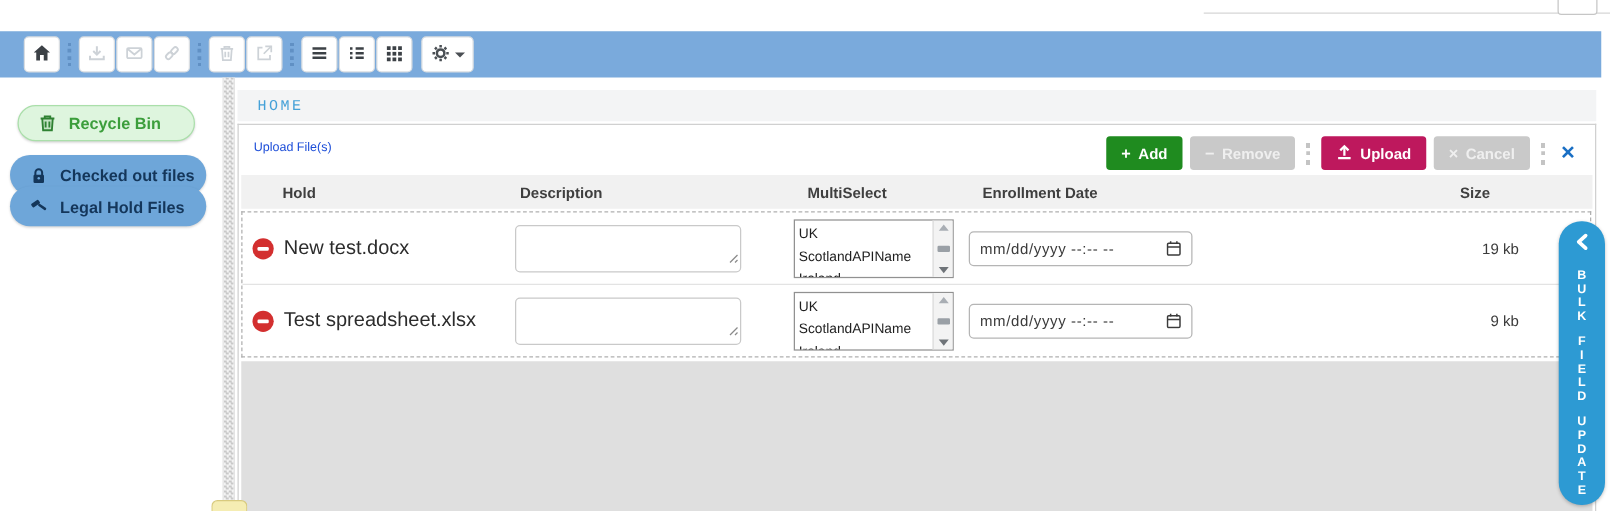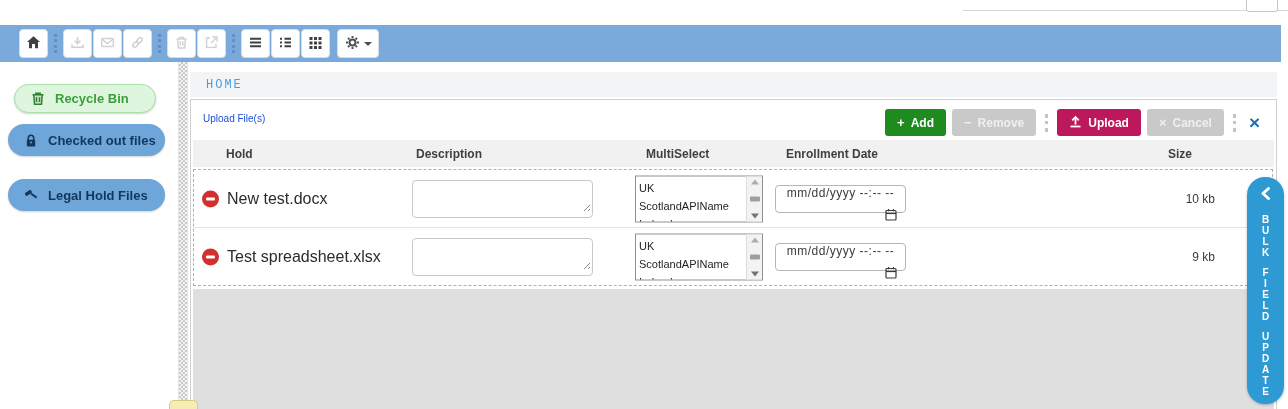--- a/index.html
+++ b/index.html
@@ -23,21 +23,21 @@
          border-top:4px solid #4a4f54;}
   .mleft{margin-left:7px;}
 
   
   .pill{position:absolute;display:flex;align-items:center;border-radius:16px;cursor:pointer;
         font-size:13px;font-weight:bold;box-shadow:0 1px 2px rgba(0,0,0,.18);box-sizing:border-box;}
   .pill .picon{margin:0 10px 0 16px;display:flex;}
   .pill.recycle{left:14px;top:84px;width:142px;height:29px;background:#def5de;
         border:1px solid #aadfaa;color:#3c9e3c;}
   .pill.blue{left:8px;top:124px;width:157px;height:32px;background:#6ea6d9;color:#14365a;}
-  .pill.blue2{top:179px;}
+  .pill.blue2{top:149px;}
 
   
   .hatch{position:absolute;left:178px;top:62px;width:10px;height:347px;
          background-image:conic-gradient(#c9c9c9 25%,#f3f3f3 0 50%,#c9c9c9 0 75%,#f3f3f3 0);
          background-size:4px 4px;border-left:1px solid #e4e4e4;border-right:1px solid #e4e4e4;box-sizing:border-box;}
 
   
   .homebar{position:absolute;left:190px;top:72px;width:1087px;height:25px;background:#f3f4f5;
            display:flex;align-items:center;font-family:Liberation Mono, monospace;}
   .homebar a{color:#45a1d8;font-size:12px;letter-spacing:2px;margin-left:16px;text-decoration:none;cursor:pointer;}
@@ -80,22 +80,22 @@
 
   .msel{left:441px;width:128px;height:47px;border:1px solid #919191;background:#fff;display:flex;box-sizing:border-box;}
   .opts{flex:1;overflow:hidden;padding:1px 0 0 3px;}
   .opt{font-size:11px;line-height:14px;color:#1e1e1e;white-space:nowrap;cursor:pointer;}
   .sbar{width:16px;background:#f3f3f3;border-left:1px solid #dcdcdc;display:flex;flex-direction:column;
         align-items:center;justify-content:space-between;padding:3px 0;box-sizing:border-box;cursor:pointer;}
   .tri-up{width:0;height:0;border-left:4px solid transparent;border-right:4px solid transparent;border-bottom:5px solid #a9aeb4;}
   .tri-dn{width:0;height:0;border-left:4px solid transparent;border-right:4px solid transparent;border-top:5px solid #6f7479;}
   .thumb{width:10px;height:5px;background:#9aa0a6;border-radius:1px;}
 
-  .date{left:581px;width:131px;height:28px;border:1px solid #b5b5b5;border-radius:4px;background:#fff;
-        display:flex;align-items:center;box-sizing:border-box;padding:0 8px;gap:8px;cursor:text;flex-direction:column;}
+  .date{left:581px;width:179px;height:28px;border:1px solid #b5b5b5;border-radius:4px;background:#fff;
+        display:flex;align-items:center;box-sizing:border-box;padding:0 8px;gap:8px;cursor:text;}
   .date .ph{font-size:12px;color:#3b3b3b;white-space:nowrap;letter-spacing:.5px;}
   .date svg{margin-left:auto;flex:none;}
 
   .fsize{left:975px;width:46px;text-align:right;font-size:12px;color:#3b3b3b;}
 
   .grayfoot{position:absolute;left:2px;top:189px;width:1081px;height:121px;background:#dfdfdf;}
 
   
   .bulk{position:absolute;left:1247px;top:177px;width:37px;height:227px;background:#2d9ad3;border-radius:18px;
         display:flex;flex-direction:column;align-items:center;padding-top:9px;box-sizing:border-box;cursor:pointer;
@@ -311,21 +311,21 @@
           </span>
         </span>
         <span class="date">
           <span class="ph">mm/dd/yyyy  --:--  --</span>
           <svg width="12" height="13" viewBox="0 0 12 13" fill="none" stroke="#3b3b3b" stroke-width="1.2">
               <rect x="1" y="2.5" width="10" height="9.5" rx="1"></rect>
               <path d="M1 5.5 H11"></path>
               <path d="M3.5 1 V3.2 M8.5 1 V3.2"></path>
             </svg>
         </span>
-        <span class="fsize">10 kb</span>
+        <span class="fsize">19 kb</span>
       </div>
 
       <div class="urow">
         <span class="minus"></span>
         <span class="fname">Test spreadsheet.xlsx</span>
         <span class="descwrap">
           <textarea class="desc" style=""></textarea>
           <span class="grip"><svg width="10" height="10" viewBox="0 0 10 10" stroke="#8a8a8a" stroke-width="1">
                 <path d="M9 3 L3 9"></path>
                 <path d="M9 7 L7 9"></path>

